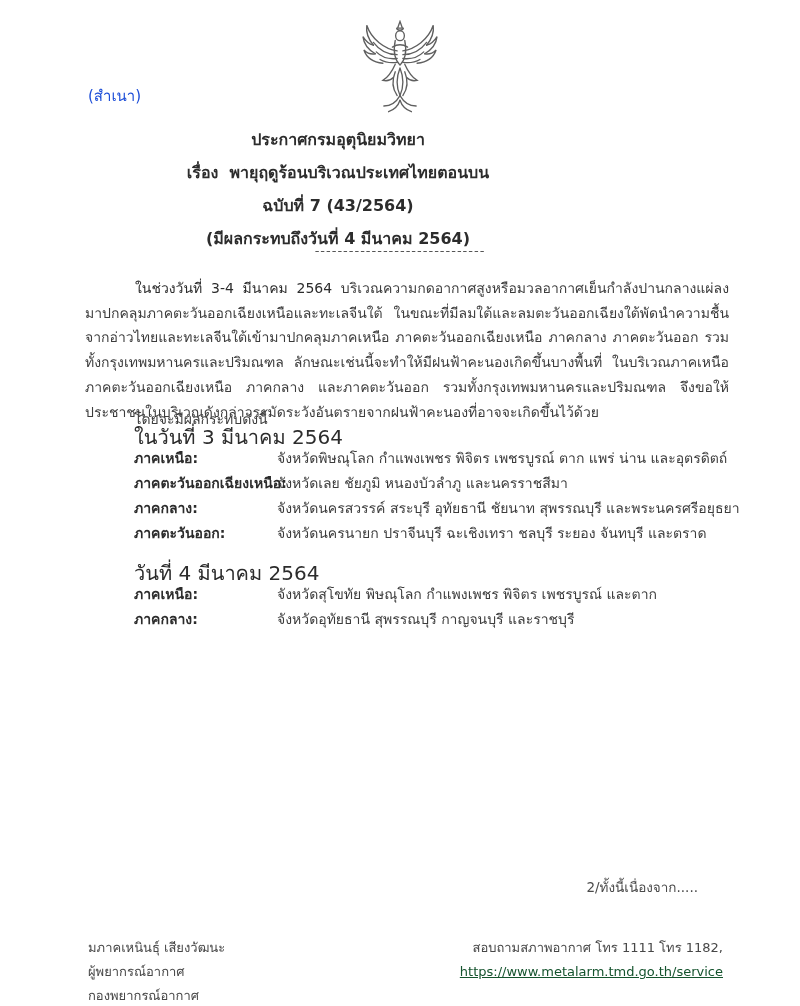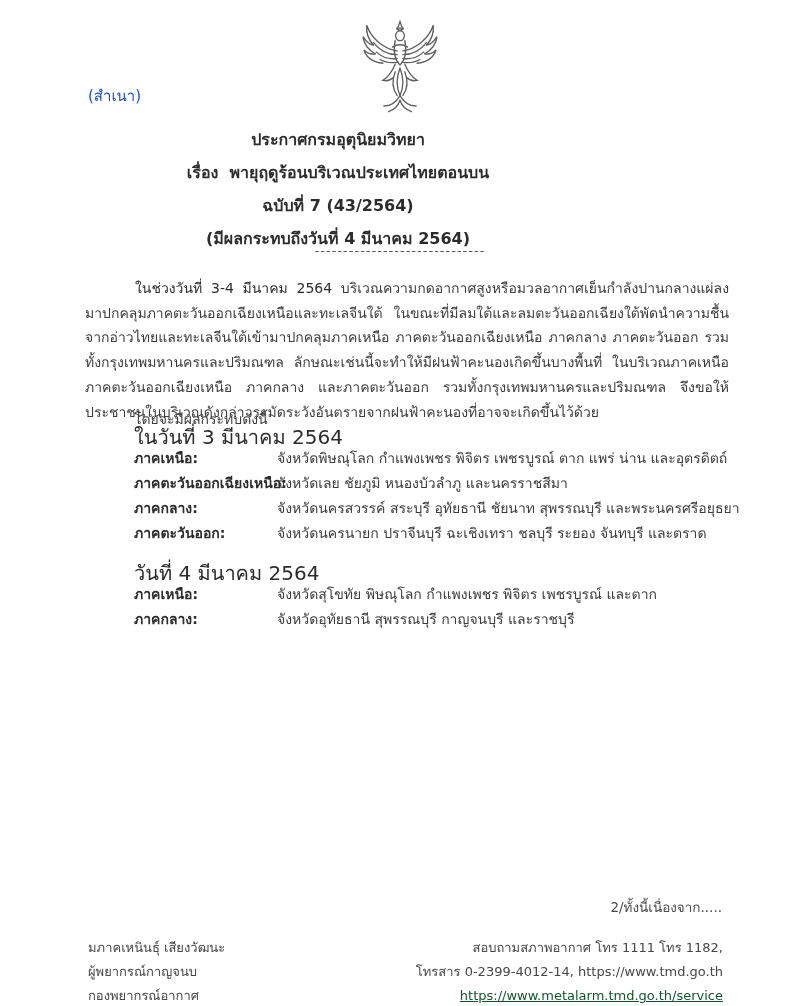--- a/index.html
+++ b/index.html
@@ -35,21 +35,21 @@
   #day2-heading{top:557px;}
 
   .rows{left:134px;width:600px;font-size:14px;}
   #day1-rows{top:446px;}
   #day2-rows{top:582px;}
   .impact-row{position:relative;height:25px;line-height:25px;}
   .region-label{position:absolute;left:0;top:0;white-space:nowrap;
     font-weight:bold;color:#2c2c2c;}
   .province-list{display:block;padding-left:143px;white-space:nowrap;}
 
-  #page-marker{top:876px;right:78px;font-size:13.5px;color:#4a4a4a;margin-top:20px;}
+  #page-marker{top:876px;right:102px;font-size:13.5px;color:#4a4a4a;}
 
   .footer-block{top:936px;font-size:13px;line-height:24px;color:#474747;}
   #footer-left{left:88px;}
   #footer-right{right:77px;text-align:right;}
   #footer-link{color:#14532d;text-decoration:underline;}
 
   svg .stroke{fill:none;stroke:#5f5f5f;stroke-width:1.4;stroke-linecap:round;}
 </style>
 </head>
 <body>
@@ -131,21 +131,20 @@
   <div class="impact-row">
     <span class="region-label">ภาคกลาง:</span>
     <span class="province-list">จังหวัดอุทัยธานี สุพรรณบุรี กาญจนบุรี และราชบุรี</span>
   </div>
 </div>
 
 <div class="abs" id="page-marker">2/ทั้งนี้เนื่องจาก.....</div>
 
 <div class="abs footer-block" id="footer-left">
   <div>มภาคเหนินธุ์ เสียงวัฒนะ</div>
-  <div>ผู้พยากรณ์กาญจนบ</div>
+  <div>ผู้พยากรณ์อากาศ</div>
   <div>กองพยากรณ์อากาศ</div>
 </div>
 
 <div class="abs footer-block" id="footer-right">
   <div>สอบถามสภาพอากาศ โทร 1111 โทร 1182,</div>
-  <div>โทรสาร 0-2399-4012-14, https://www.tmd.go.th</div>
   <div><a id="footer-link" href="#">https://www.metalarm.tmd.go.th/service</a></div>
 </div>
 
 </body></html>

